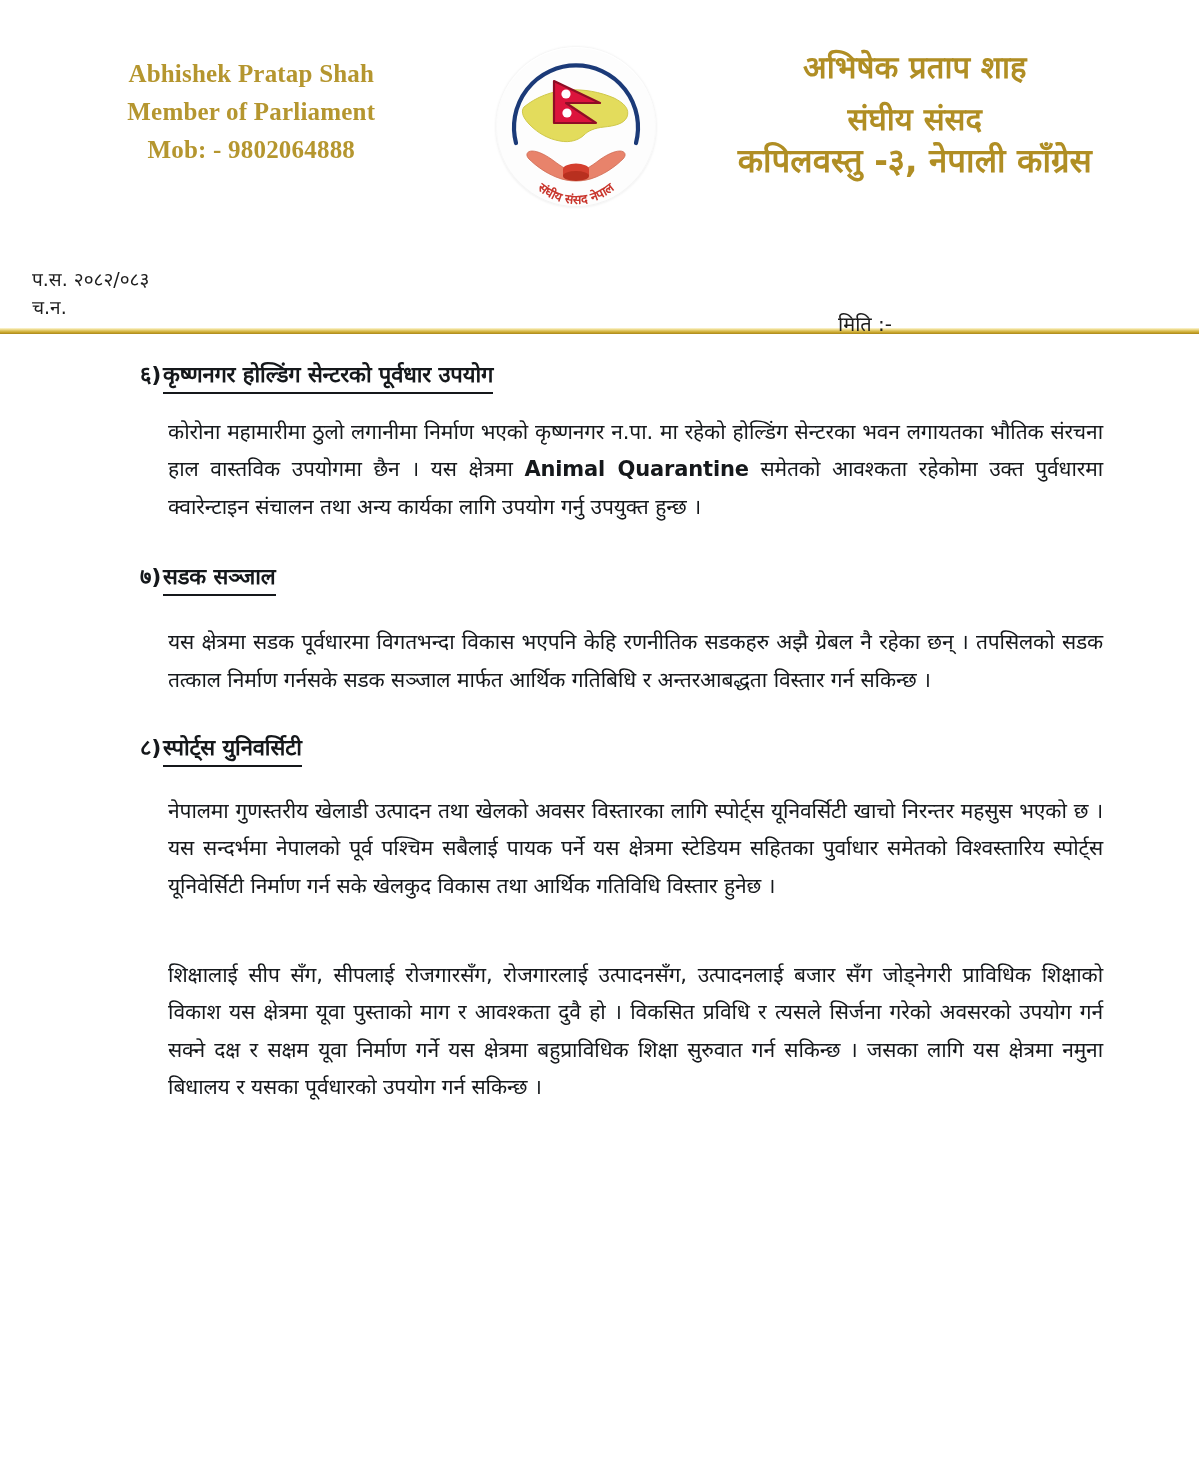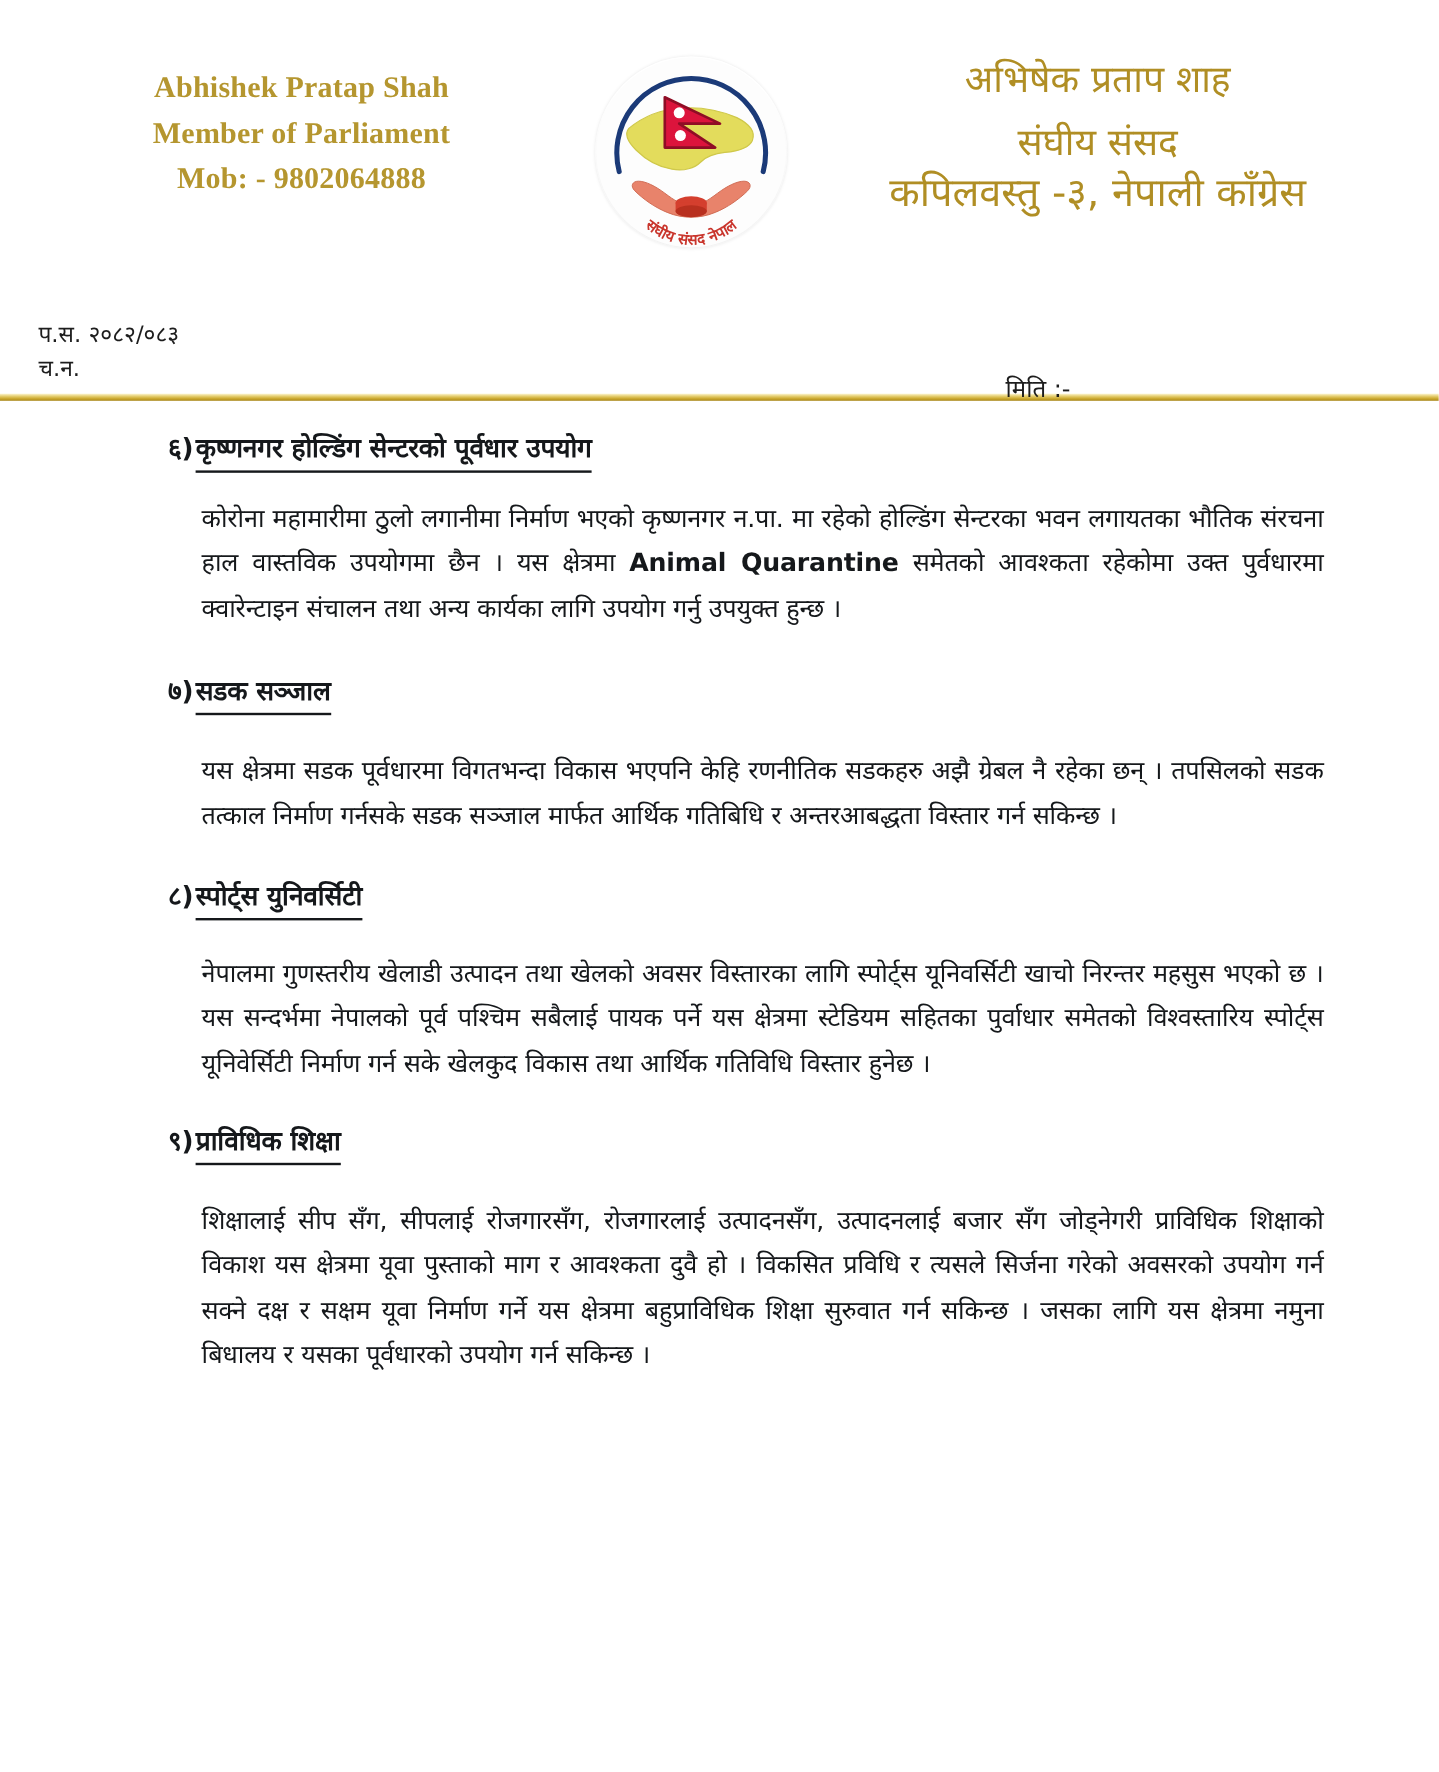--- a/index.html
+++ b/index.html
@@ -49,21 +49,21 @@
     flex: 0 0 auto;
   }
 
   .lh-np {
     width: 500px;
     padding-top: 30px;
     padding-right: 18px;
     text-align: center;
     color: #b08e24;
     font-family: "DejaVu Sans", sans-serif;
-    font-weight: normal;
+    font-weight: bold;
     line-height: 1.30;
     text-shadow: 0 1px 0 rgba(255,255,255,0.65);
   }
   .lh-np .n1 { font-size: 31px; }
   .lh-np .n2 { font-size: 31px; margin-top: 12px; }
   .lh-np .n3 { font-size: 33px; white-space: nowrap; }
   .lh-np .n4 { font-size: 25px; margin-top: 6px; }
 
   
   .emblem {
@@ -252,20 +252,17 @@
     <div class="sec-head">
       <span class="sec-num">८)</span><span class="sec-title">स्पोर्ट्स युनिवर्सिटी</span>
     </div>
     <div class="head-gap-8"></div>
     <p class="sec-body">नेपालमा गुणस्तरीय खेलाडी उत्पादन तथा खेलको अवसर विस्तारका लागि स्पोर्ट्स यूनिवर्सिटी खाचो निरन्तर महसुस भएको छ । यस सन्दर्भमा नेपालको पूर्व पश्चिम सबैलाई पायक पर्ने यस क्षेत्रमा स्टेडियम सहितका पुर्वाधार समेतको विश्वस्तारिय स्पोर्ट्स यूनिवेर्सिटी निर्माण गर्न सके खेलकुद विकास तथा आर्थिक गतिविधि विस्तार हुनेछ ।</p>
   </div>
 
   <div class="gap-9"></div>
 
   <div class="section">
-    <div class="sec-head">
-      <span class="sec-num">९)</span><span class="sec-title">प्राविधिक शिक्षा</span>
-    </div>
     <div class="head-gap-9"></div>
     <p class="sec-body">शिक्षालाई सीप सँग, सीपलाई रोजगारसँग, रोजगारलाई उत्पादनसँग, उत्पादनलाई बजार सँग जोड्नेगरी प्राविधिक शिक्षाको विकाश यस क्षेत्रमा यूवा पुस्ताको माग र आवश्कता दुवै हो । विकसित प्रविधि र त्यसले सिर्जना गरेको अवसरको उपयोग गर्न सक्ने दक्ष र सक्षम यूवा निर्माण गर्ने यस क्षेत्रमा बहुप्राविधिक शिक्षा सुरुवात गर्न सकिन्छ । जसका लागि यस क्षेत्रमा नमुना बिधालय र यसका पूर्वधारको उपयोग गर्न सकिन्छ ।</p>
   </div>
 
 </div>
 
 </body></html>

